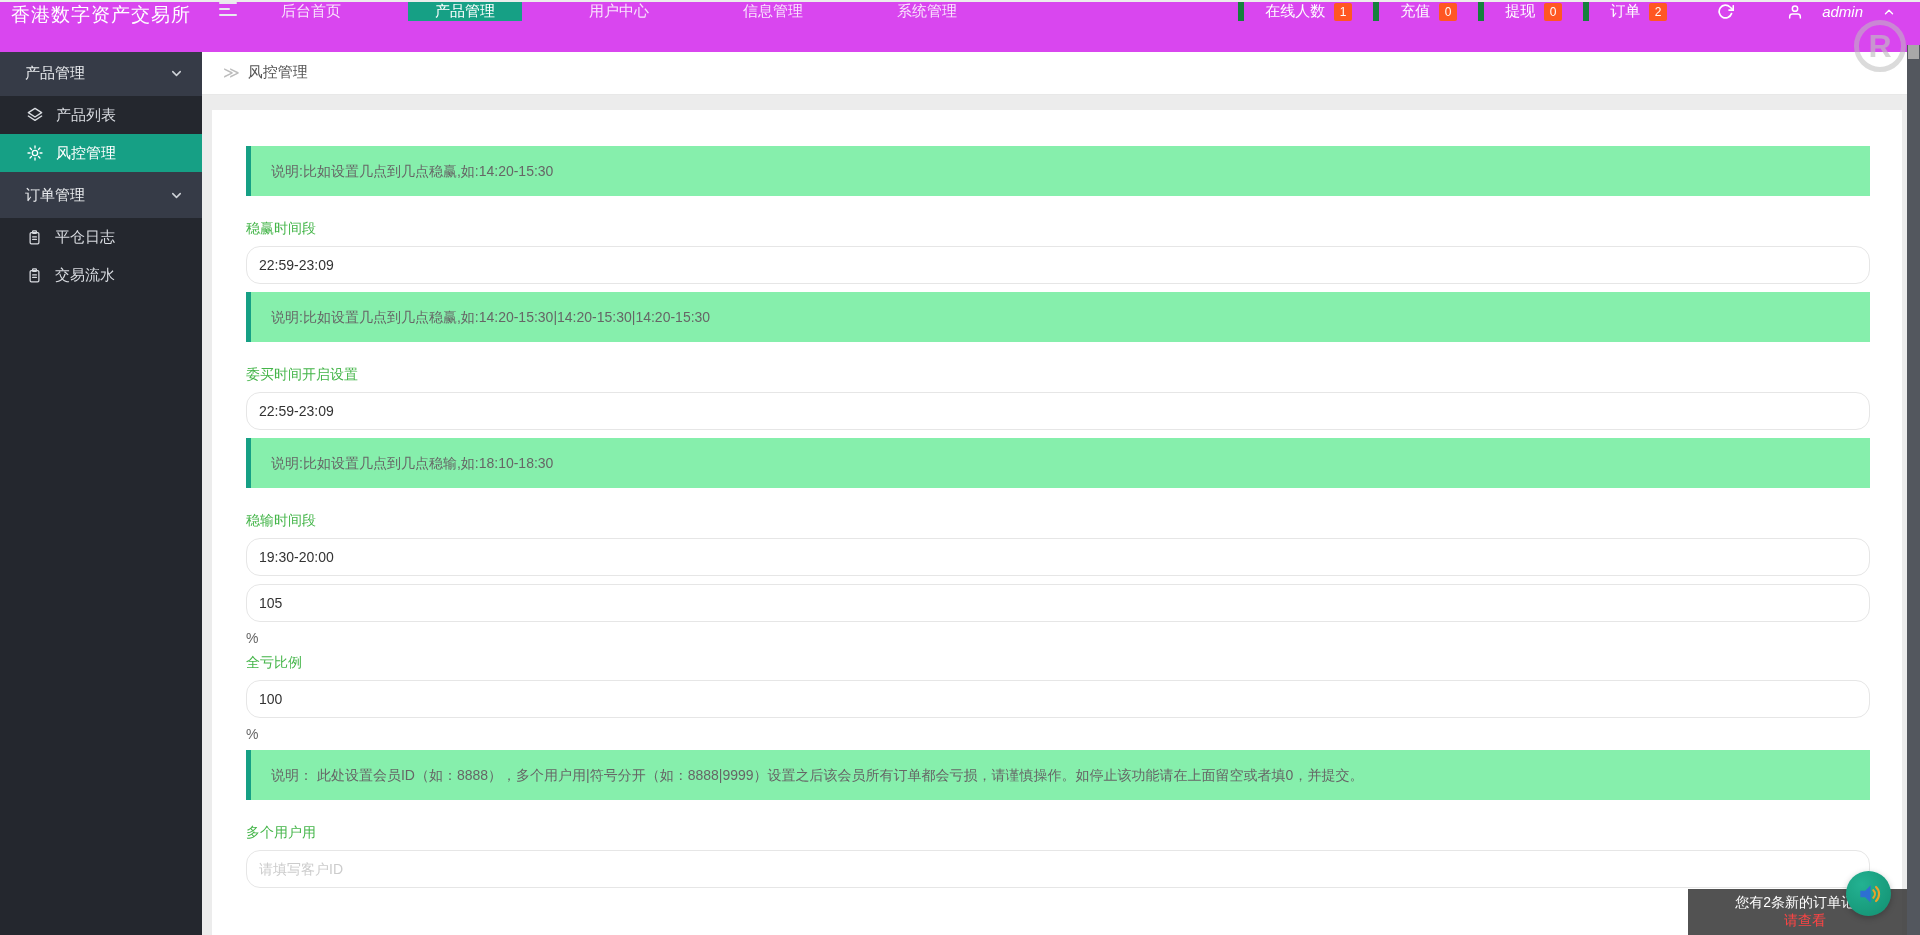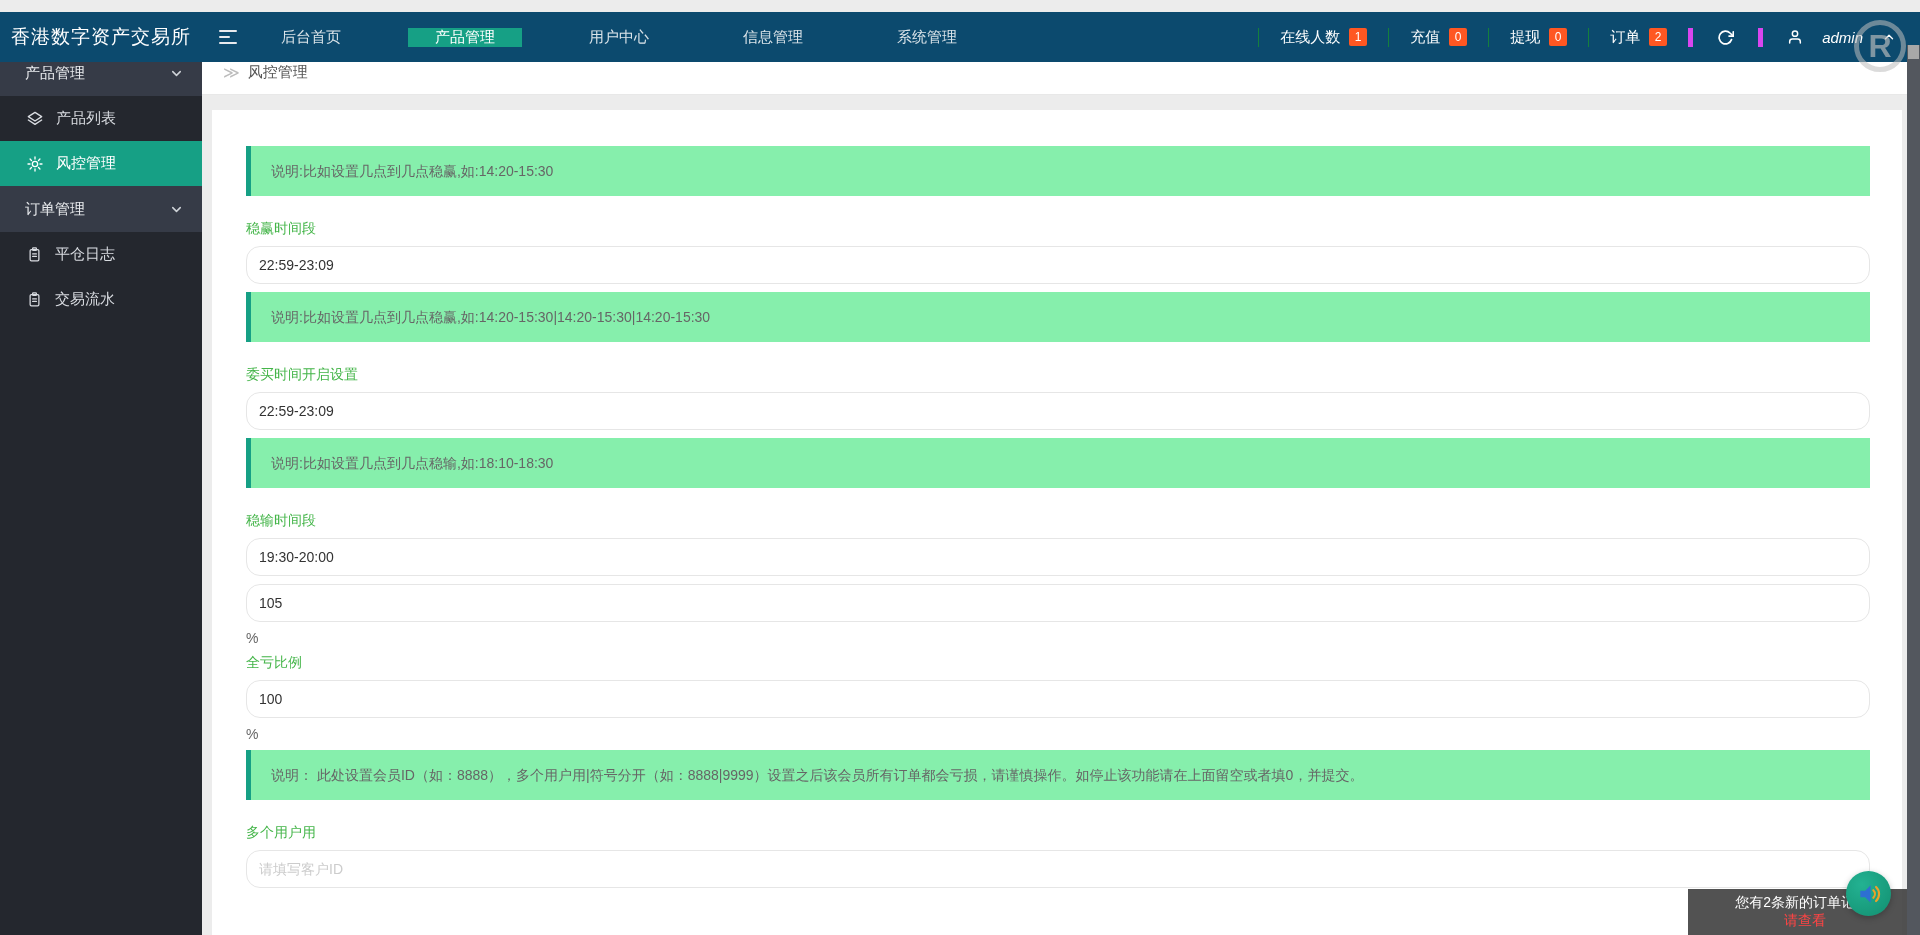--- a/index.html
+++ b/index.html
@@ -1,41 +1,41 @@
 <!DOCTYPE html>
 <html><head>
 <meta charset="utf-8">
 <style>
   * { margin:0; padding:0; box-sizing:border-box; }
   html,body { width:1920px; height:935px; overflow:hidden; font-family:"Liberation Sans","DejaVu Sans",sans-serif; background:#ececec; }
 
   
-  .navbar { position:fixed; top:12px; left:0; width:1920px; height:50px; background:#0c4a6e; display:flex; align-items:center; z-index:20; }
+  .navbar { position:fixed; top:2px; left:0; width:1920px; height:50px; background:#d946ef; display:flex; align-items:flex-start; z-index:20; }
   .logo { width:202px; display:flex; align-items:center; justify-content:center; color:#fff; font-size:19px; letter-spacing:1px; flex:none; }
   .nav-toggle { width:52px; display:flex; flex-direction:column; justify-content:center; align-items:center; gap:4px; cursor:pointer; flex:none; }
   .nav-toggle i { display:block; height:2px; background:#e8eaee; border-radius:1px; }
   .nav-toggle i:nth-child(1){ width:18px; } .nav-toggle i:nth-child(2){ width:11px; margin-right:7px; } .nav-toggle i:nth-child(3){ width:18px; }
   .nav-items { display:flex; align-items:stretch;gap:40px; }
   .nav-item { display:flex; align-items:center; padding:0 27px; color:rgba(255,255,255,.85); font-size:15px; cursor:pointer; }
   .nav-item.active { background:#16A085; color:#fff; }
   .nav-spacer { flex:1; }
   .nav-right { display:flex; align-items:stretch; }
-  .nav-stat { display:flex; align-items:center; gap:9px; padding:0 21px; color:#fff; font-size:15px; border-left:1px solid #15803d; cursor:pointer; }
+  .nav-stat { display:flex; align-items:center; gap:9px; padding:0 21px; color:#fff; font-size:15px; border-left:6px solid #15803d; cursor:pointer; }
   .badge { background:#FF5722; color:#fff; font-size:12px; line-height:18px; min-width:18px; padding:0 5px; text-align:center; border-radius:2px; }
   .nav-tool { display:flex; align-items:center; gap:19px; padding:0 24px; border-left:5px solid #d946ef; color:#fff; font-size:15px; cursor:pointer;font-style:italic; }
   .nav-tool svg { display:block; }
 
   
   .watermark { position:fixed; top:20px; right:14px; width:52px; height:52px; border:5px solid rgba(190,190,190,.55); border-radius:50%; display:flex; align-items:center; justify-content:center; color:rgba(190,190,190,.65); font-size:32px; font-weight:bold; z-index:30; pointer-events:none; }
 
   
   .sidebar { position:fixed; top:50px; left:0; width:202px; height:885px; background:#24272e; z-index:15; }
   .side-parent { height:46px; background:#363b47; display:flex; align-items:center; padding:0 18px 0 25px; color:#e9ebee; font-size:15px; cursor:pointer; }
   .side-parent .chev { margin-left:auto; }
-  .side-child { height:45px; display:flex; align-items:center; gap:13px; padding:0 0 0 27px; color:#d9dce1; font-size:15px; cursor:pointer; }
+  .side-child { height:38px; display:flex; align-items:center; gap:13px; padding:0 0 0 27px; color:#d9dce1; font-size:15px; cursor:pointer; }
   .side-child.active { background:#16A085; color:#fff; }
   .side-child svg { flex:none; }
 
   
   .crumb-bar { position:fixed; top:50px; left:202px; width:1705px; height:45px; background:#fff; border-bottom:1px solid #e8e8e8; display:flex; align-items:center; padding-left:21px; z-index:5; }
   .crumb-icon { color:#bcbcbc; font-size:16px; margin-right:8px; }
   .crumb-text { color:#555; font-size:15px; }
 
   
   .content { position:fixed; top:95px; left:202px; width:1705px; height:840px; background:#ececec; padding:15px 5px 0 10px; }

